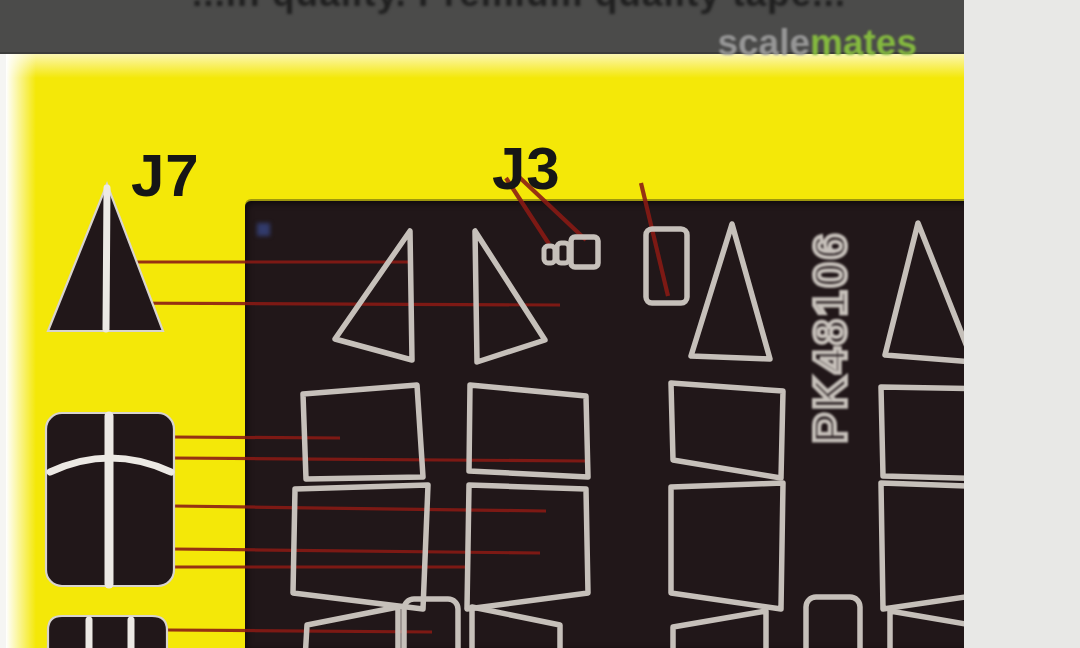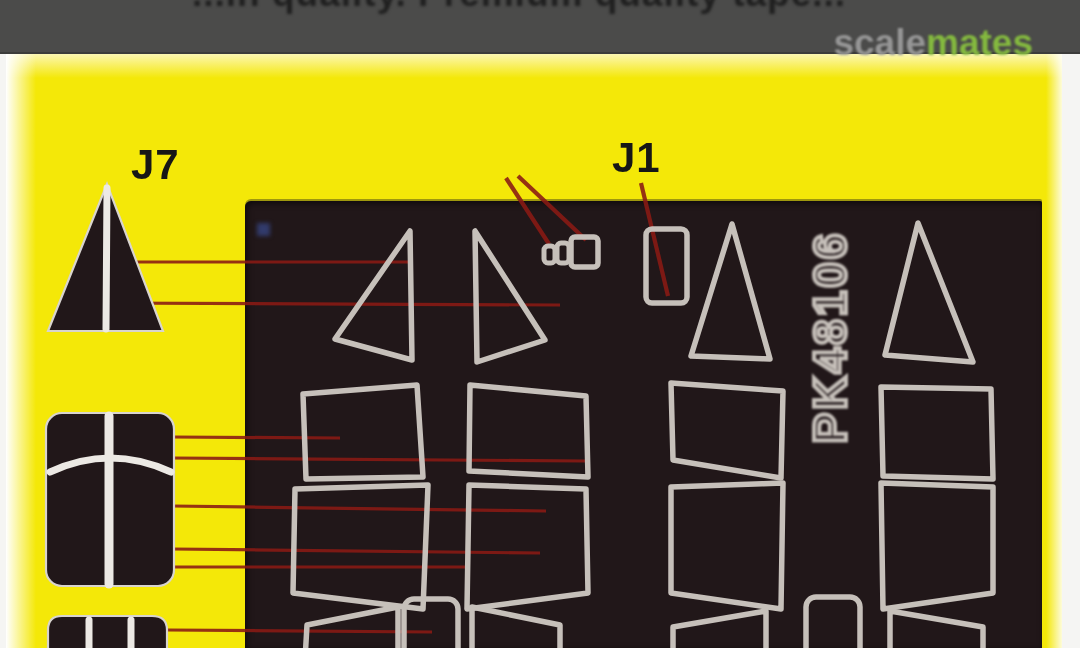--- a/index.html
+++ b/index.html
@@ -1,17 +1,17 @@
 <!DOCTYPE html>
 <html style="--page-white: #f5f5f3; --top-bar-bg: #4b4b4a; --tape-yellow: #f4e808; --sheet-dark: #211719; --mask-outline: #c6c0ba; --callout-red: #8a1a14; --stripe-white: #ece9e4; --label-black: #161616; --watermark-gray: #969696; --watermark-green: #84b93f;"><head>
 <meta charset="utf-8">
 <style>
   html,body{margin:0;padding:0;background:#e8e8e6;}
   .screen{
-    position:relative;width:1080px;height:648px;overflow:hidden;
+    position:relative;width:964px;height:648px;overflow:hidden;
     background:var(--page-white,#f5f5f3);
     font-family:"Liberation Sans","DejaVu Sans",sans-serif;
     filter:blur(0.4px);
   }
   
   .topbar{
     position:absolute;left:0;top:0;width:1080px;height:52px;
     background:var(--top-bar-bg,#4b4b4a);
     border-bottom:2px solid #3c3c3b;
     overflow:hidden;z-index:5;
@@ -47,21 +47,21 @@
   
   .overlay{position:absolute;left:0;top:0;width:1080px;height:648px;z-index:3;pointer-events:none;}
   .callouts{stroke:var(--callout-red,#8a1a14);stroke-width:3.2;opacity:.88;filter:blur(0.7px);}
   .callouts .thick{stroke-width:4.2;}
   .shapes{stroke:var(--mask-outline,#c6c0ba);stroke-width:5.5;fill:none;
           stroke-linejoin:round;stroke-linecap:round;filter:blur(0.7px);}
   .icon-fill{fill:var(--sheet-dark,#211719);stroke:#d8d4ce;stroke-width:2.2;filter:blur(0.4px);}
   .stripe{stroke:var(--stripe-white,#ece9e4);fill:none;stroke-linecap:round;filter:blur(0.5px);}
   
   .part-label{
-    position:absolute;z-index:4;font-size:42px;font-weight:bold;
+    position:absolute;z-index:4;font-size:60px;font-weight:bold;
     color:var(--label-black,#161616);letter-spacing:1px;filter:blur(0.5px);
   }
   .label-j7{left:131px;top:141px;}
   .label-j6{left:72px;top:364px;}
   .label-j3{left:492px;top:134px;}
   .label-j1{left:612px;top:134px;}
   .part-number{
     position:absolute;z-index:4;left:700px;top:314px;width:252px;height:46px;
     text-align:center;font-size:46px;font-weight:bold;letter-spacing:3px;
     color:#b5aea7;
@@ -145,17 +145,17 @@
       <path d="M 305,660 L 307,625 L 398,607 L 398,660"></path>
       <rect x="404" y="599" width="54" height="70" rx="10"></rect>
       <path d="M 472,660 L 472,607 L 560,625 L 560,660"></path>
       <path d="M 673,660 L 673,627 L 766,611 L 766,660"></path>
       <rect x="806" y="597" width="54" height="72" rx="10"></rect>
       <path d="M 890,660 L 890,611 L 983,627 L 983,660"></path>
     </g>
   </svg>
 
   <div class="part-label label-j7">J7</div>
-  <div class="part-label label-j1">J1</div>
+  <div class="part-label label-j3">J3</div>
 
   <div class="part-number">PK48106</div>
 
 </div>
 
 </body></html>

